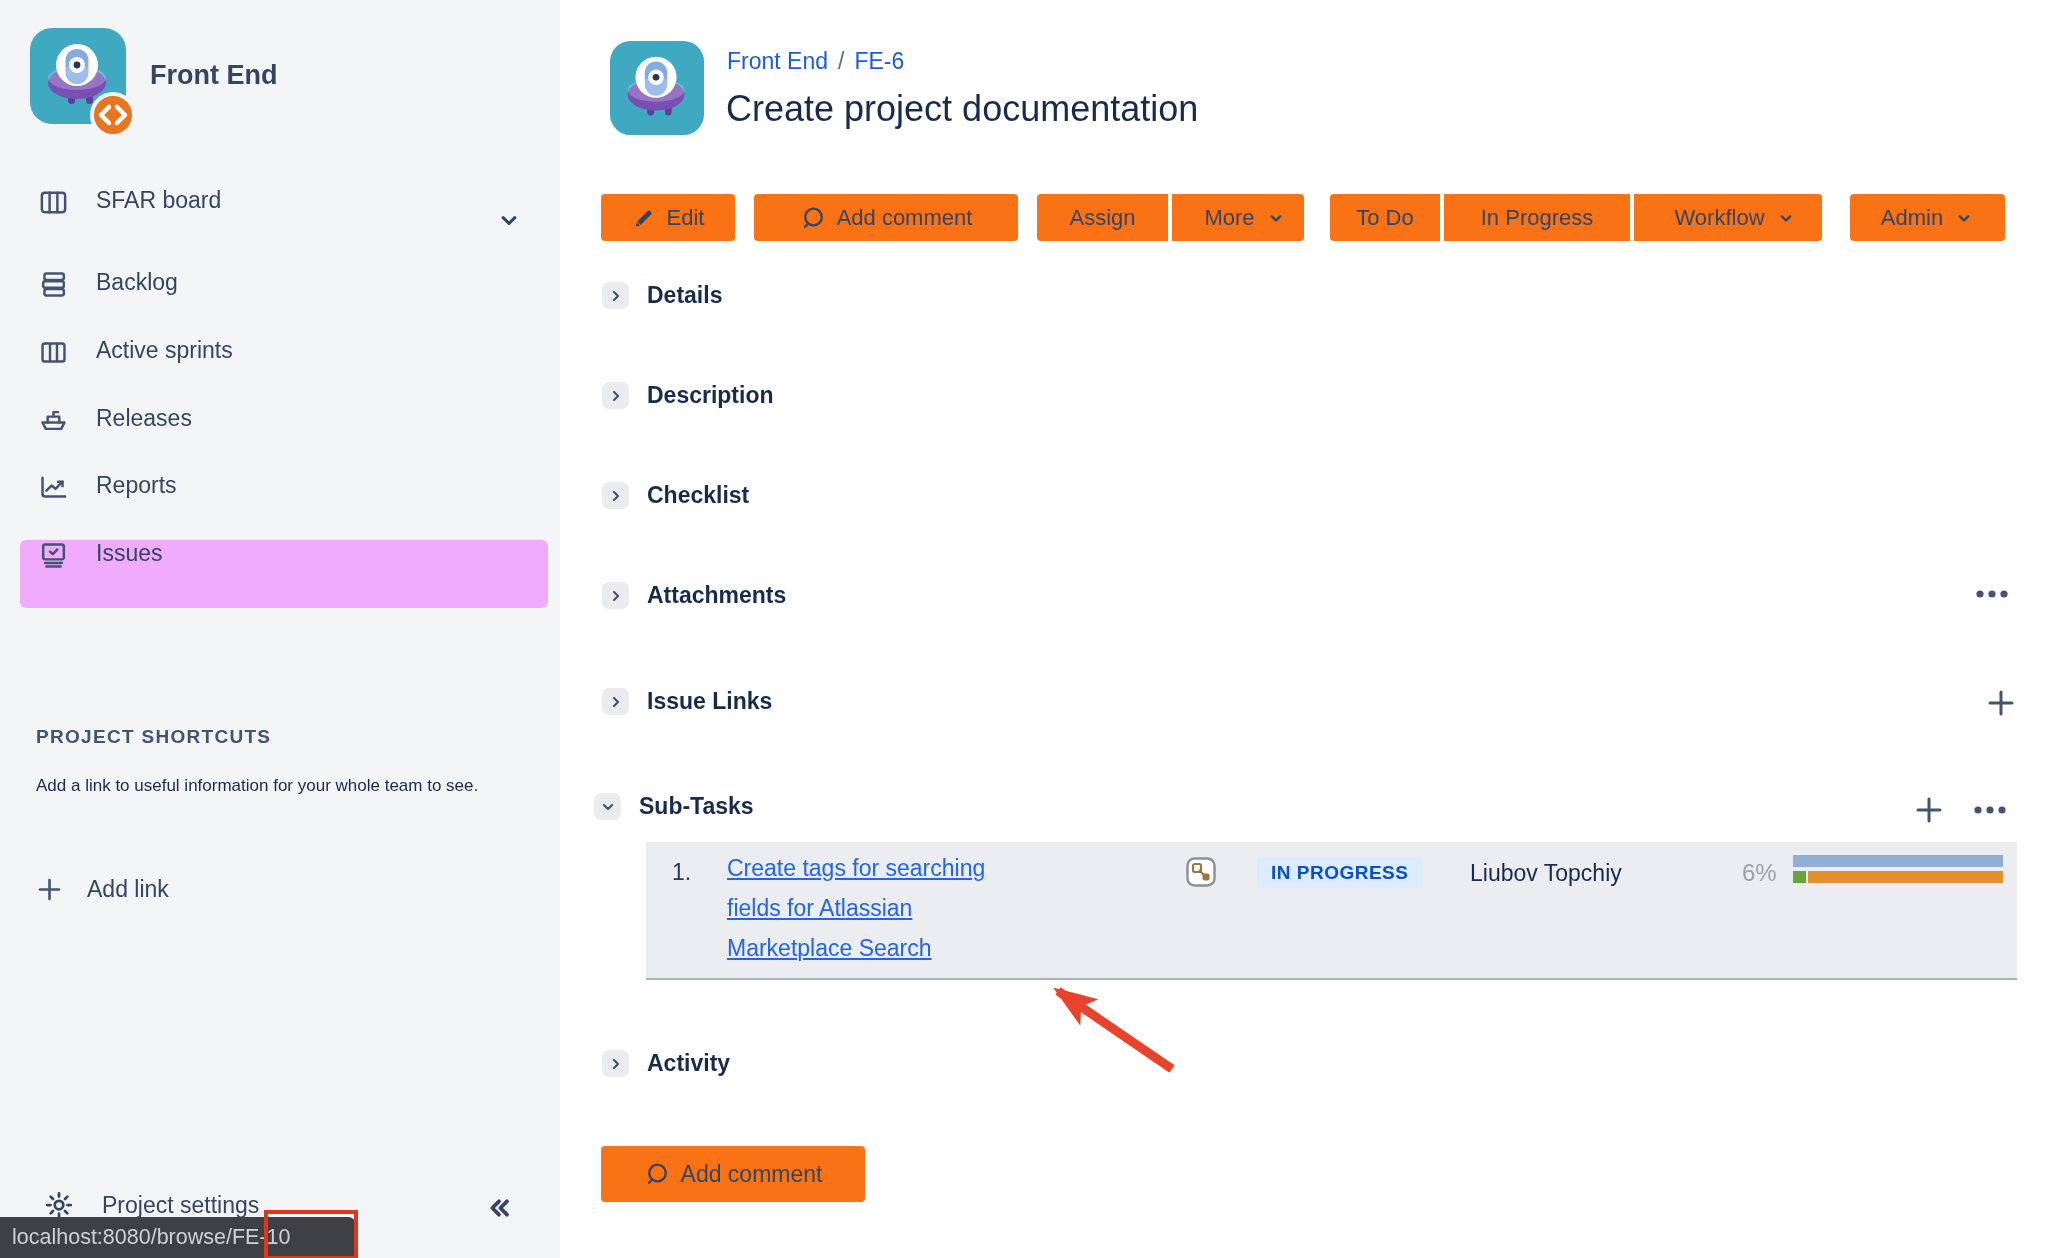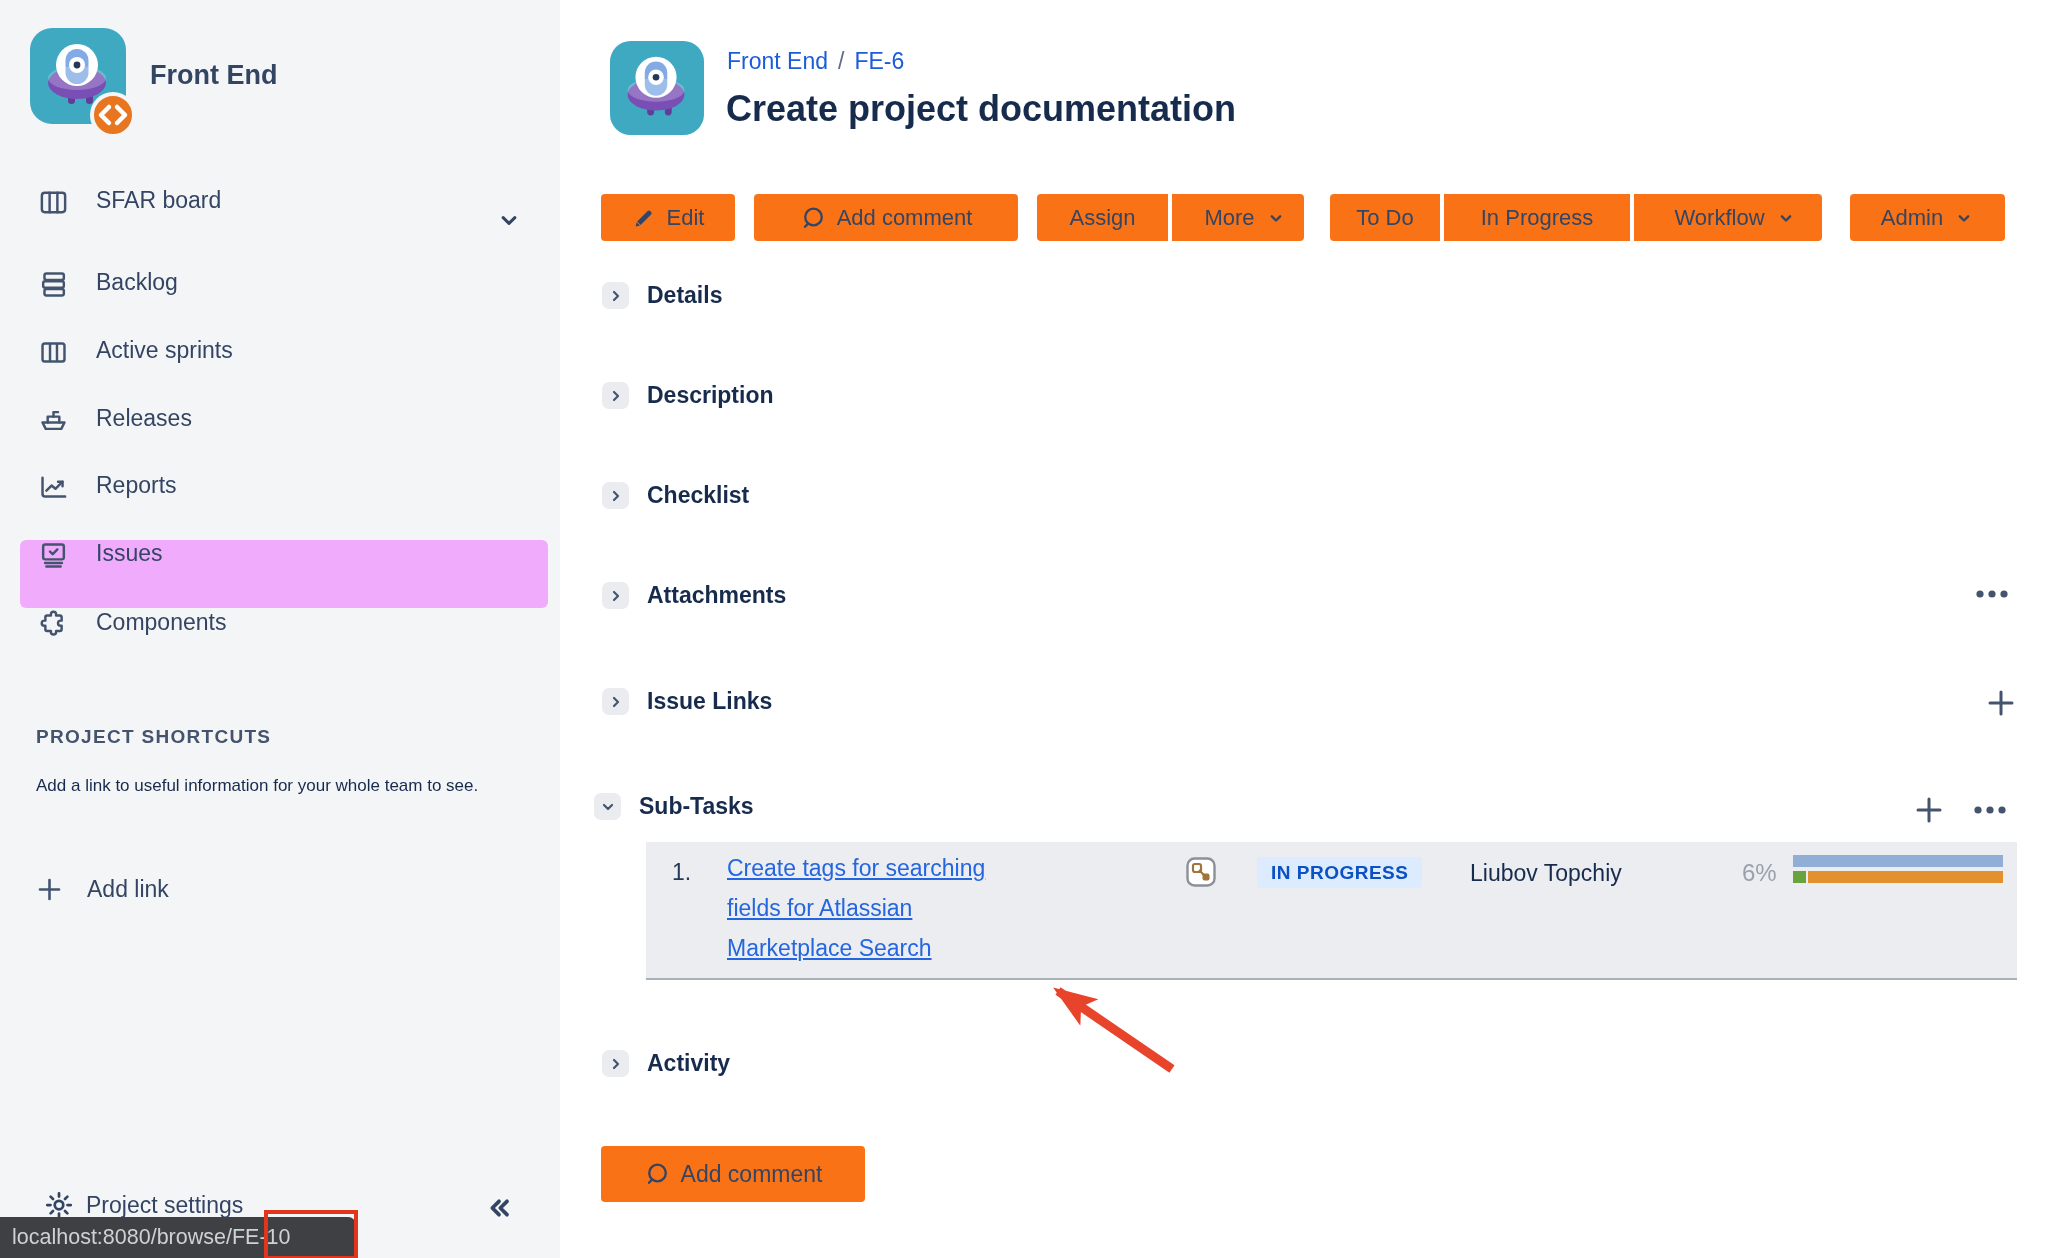--- a/index.html
+++ b/index.html
@@ -20,35 +20,35 @@
 
   .nav-item { left:0; width:560px; height:68px; display:flex; align-items:flex-start;
               padding-left:38px; gap:27px; font-size:23px; color:#344563; cursor:pointer; }
   .nav-item .nicon { width:31px; height:31px; flex:0 0 31px; display:flex; align-items:center; }
   .nav-item.selected { left:20px; width:528px; padding-left:18px; background:#f0abfc; border-radius:6px; }
   .nav-chevron { left:495px; top:206px; width:28px; height:28px; }
 
   .shortcuts-heading { left:36px; top:726px; font-size:19px; font-weight:bold; color:#44546f; letter-spacing:1.3px; }
   .shortcuts-hint { left:36px; top:768px; width:468px; font-size:17px; line-height:35px; color:#172b4d; }
   .add-link { left:36px; top:876px; display:flex; align-items:center; gap:24px; font-size:23px; color:#344563; cursor:pointer; }
-  .project-settings { left:44px; top:1190px; display:flex; align-items:center; gap:12px; font-size:23px; color:#344563; cursor:pointer; }
+  .project-settings { left:44px; top:1190px; display:flex; align-items:center; gap:28px; font-size:23px; color:#344563; cursor:pointer; }
   .collapse-btn { left:483px; top:1192px; width:32px; height:32px; cursor:pointer; }
 
   
   .statusbar { left:0; top:1217px; width:356px; height:41px; background:#3e4043;
                border-top-right-radius:8px; display:flex; align-items:center;
                padding-left:12px; font-size:21.5px; color:#ced2d6; z-index:30; }
   .fe-box { left:264px; top:-7px; width:94px; height:50px; border:4px solid #e1351d; z-index:40; }
 
   
   .main-avatar { left:610px; top:41px; width:94px; height:94px; }
   .breadcrumb { left:727px; top:48px; font-size:23px; }
   .breadcrumb .crumb { color:#1d5cd8; cursor:pointer; }
   .breadcrumb .sep { color:#5e6c84; margin:0 10px; }
-  .page-title { left:726px; top:88px; font-size:36px; font-weight:bold; color:#172b4d; }
+  .page-title { left:726px; top:88px; font-size:36px; font-weight:normal; color:#172b4d; }
 
   
   .btn { height:47px; background:#f97316; border:none; border-radius:4px;
          color:#344563; font-size:22px; font-family:"Liberation Sans",sans-serif;
          display:inline-flex; align-items:center; justify-content:center; gap:11px;
          cursor:pointer; padding:0 10px; }
   .btn-group { display:flex; gap:4px; }
   .btn-group .btn { border-radius:0; }
   .btn-group .btn:first-child { border-radius:4px 0 0 4px; }
   .btn-group .btn:last-child { border-radius:0 4px 4px 0;padding-left:24px; }
@@ -177,28 +177,20 @@
       <svg width="31" height="31" viewBox="0 0 24 24" fill="none" stroke="#44546f" stroke-width="1.9" stroke-linecap="round" stroke-linejoin="round">
         <rect x="4" y="3.5" width="16" height="11.5" rx="1.6"></rect>
         <polyline points="9.3,9 11.4,11 15,7.3"></polyline>
         <line x1="5.5" y1="17.8" x2="18.5" y2="17.8"></line>
         <line x1="6.5" y1="20.5" x2="17.5" y2="20.5"></line>
       </svg>
     </span>
     <span>Issues</span>
   </div>
 
-  <div class="abs nav-item" style="top:609px">
-    <span class="nicon">
-      <svg width="31" height="31" viewBox="0 0 24 24" fill="none" stroke="#44546f" stroke-width="1.9" stroke-linecap="round" stroke-linejoin="round">
-        <path d="M10 4.2a2 2 0 0 1 4 0V5h3a1.3 1.3 0 0 1 1.3 1.3V9h-.8a2 2 0 0 0 0 4h.8v2.7A1.3 1.3 0 0 1 17 17h-3v.8a2 2 0 0 1-4 0V17H7a1.3 1.3 0 0 1-1.3-1.3V13h-.8a2 2 0 0 1 0-4h.8V6.3A1.3 1.3 0 0 1 7 5h3z"></path>
-      </svg>
-    </span>
-    <span>Components</span>
-  </div>
 
   <div class="abs shortcuts-heading">PROJECT SHORTCUTS</div>
   <div class="abs shortcuts-hint">Add a link to useful information for your whole team to see.</div>
 
   <div class="abs add-link">
     <span>
       <svg width="27" height="27" viewBox="0 0 27 27" fill="none" stroke="#44546f" stroke-width="2.6" stroke-linecap="round">
         <line x1="13.5" y1="4" x2="13.5" y2="23"></line>
           <line x1="4" y1="13.5" x2="23" y2="13.5"></line>
       </svg>

